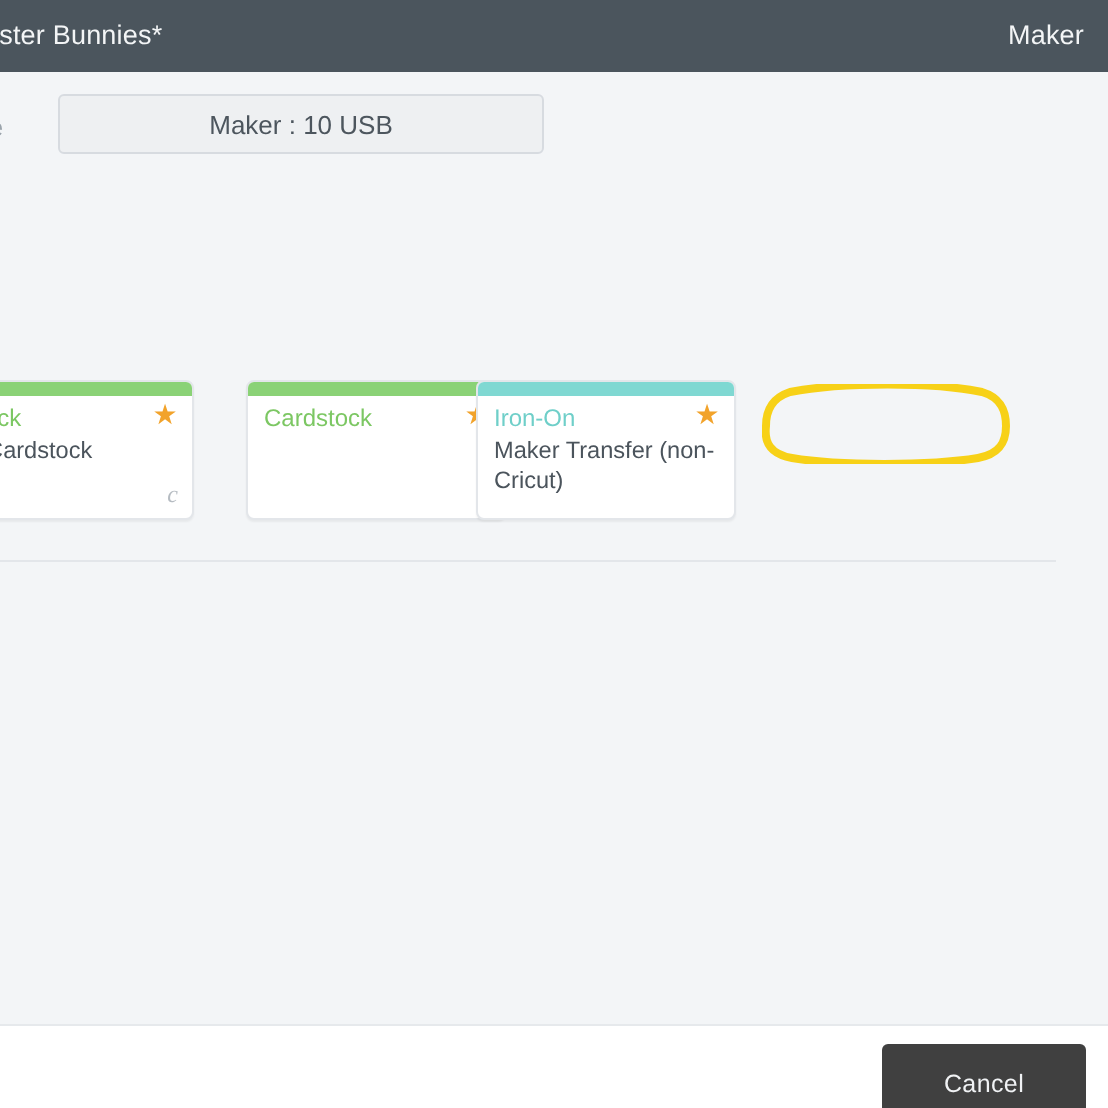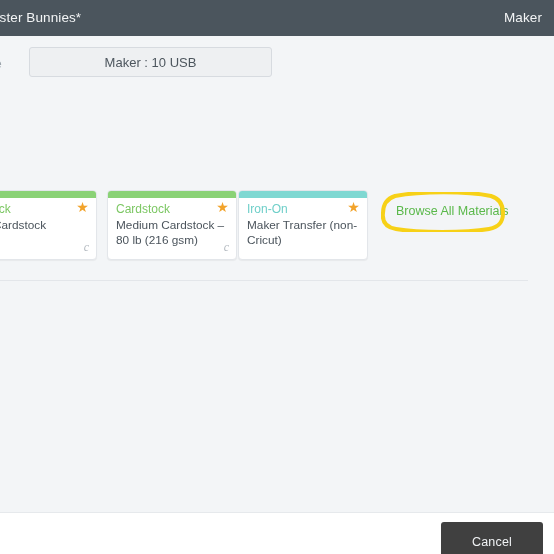--- a/index.html
+++ b/index.html
@@ -115,21 +115,21 @@
     width: 130px;
     height: 70px;
     background: #ffffff;
     border: 1px solid #e3e6ea;
     border-radius: 4px;
     box-sizing: border-box;
     overflow: hidden;
     box-shadow: 0 1px 1px rgba(0,0,0,0.05);
   }
   .mat-card.card-0 { left: -33px; }
-  .mat-card.card-1 { left: 107px; }
+  .mat-card.card-1 { left: 123px; }
   .mat-card.card-2 { left: 238px; text-decoration: underline; }
 
   .mat-accent {
     position: absolute;
     left: 0;
     top: 0;
     width: 100%;
     height: 7px;
   }
   .mat-title {
@@ -251,35 +251,33 @@
         <div class="mat-title" style="color:#7cc763">dstock</div>
         <div class="mat-star">★</div>
         <div class="mat-desc">ter Cardstock</div>
         <div class="mat-brand">c</div>
       </div>
 
       <div class="mat-card card-1">
         <div class="mat-accent" style="background:#8ad276"></div>
         <div class="mat-title" style="color:#7cc763">Cardstock</div>
         <div class="mat-star">★</div>
-        <div class="mat-desc">Medium Cardstock – 80 lb (216 gsm)</div>
         <div class="mat-brand">c</div>
       </div>
 
       <div class="mat-card card-2">
         <div class="mat-accent" style="background:#7fd8d2"></div>
         <div class="mat-title" style="color:#6fcfc9">Iron-On</div>
         <div class="mat-star">★</div>
         <div class="mat-desc">Maker Transfer (non-Cricut)</div>
         <div class="mat-brand"></div>
       </div>
 
     </div>
 
-    <div class="browse-link">Browse All Materials</div>
 
     <svg class="annotation-ellipse" viewBox="0 0 124 40">
       <path d="M14,4 C40,-1 86,-1 110,4 C120,7 122,14 122,21
                C122,29 119,35 108,37 C84,41 38,41 15,37
                C4,35 1,29 2,21 C2,13 5,7 14,4 Z" fill="none" stroke="#f7d117" stroke-width="4" stroke-linecap="round" stroke-linejoin="round"></path>
     </svg>
 
     <div class="content-divider"></div>
 
   </div>

